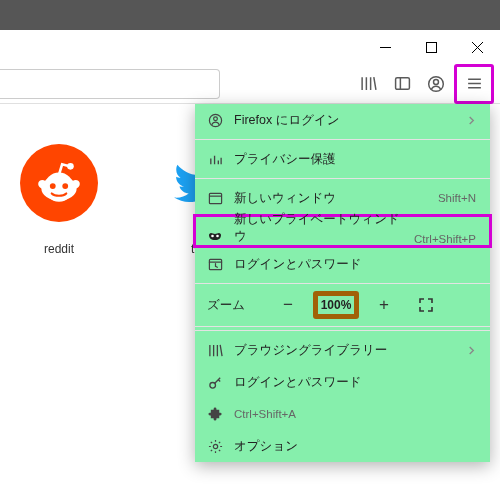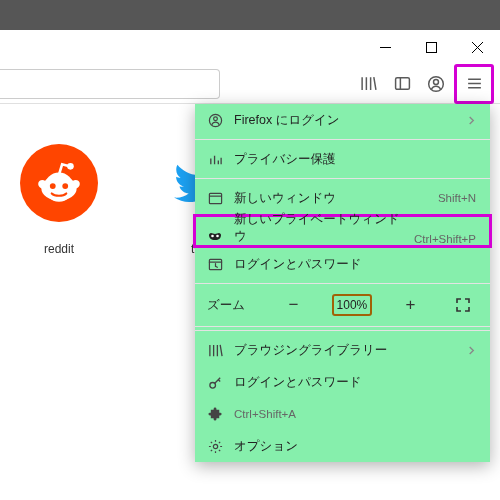--- a/index.html
+++ b/index.html
@@ -18,24 +18,24 @@
 .twitter-bg { background: #fff; }
 .site-label { font-size: 12px; color: #333; }
 .menu { position: absolute; top: 104px; left: 195px; width: 295px; background: #86efac; box-shadow: 0 4px 16px rgba(0,0,0,0.3); font-size: 12.5px; color: #222; }
 .menu-item { display: flex; align-items: center; height: 32px; padding: 0 14px 0 12px; gap: 11px; }
 .menu-item .mi-icon { width: 16px; height: 16px; display: flex; align-items: center; justify-content: center; flex-shrink: 0; }
 .menu-item .mi-label { flex: 1; }
 .menu-item .mi-short { color: #666; font-size: 11.5px; }
 .menu-item .mi-chev { color: #888; }
 .sep { height: 1px; background: #e3e3e3; margin: 3px 0; }
 .highlighted { border: 3px solid #d400d4; margin: 0 -2px; padding: 0 13px 0 11px; height: 34px; align-items: flex-end; }
-.zoom-row, .edit-row { display: flex; align-items: center; height: 36px; padding: 0 12px; gap: 24px; }
+.zoom-row, .edit-row { display: flex; align-items: center; height: 36px; padding: 0 12px; gap: 8px; }
 .zoom-row .zlabel, .edit-row .zlabel { width: 56px; font-size: 12.5px; }
 .zoom-btn { width: 34px; height: 26px; display: flex; align-items: center; justify-content: center; font-size: 17px; color: #333; }
-.zoom-val { width: 46px; text-align: center; font-size: 12px; border: 2px solid #a16207; border-radius: 3px; padding: 2px 0; }
+.zoom-val { width: 46px; text-align: center; font-size: 12px; border: 5px solid #a16207; border-radius: 3px; padding: 2px 0; font-weight: bold; }
 .edit-row .zoom-btn svg { width: 15px; height: 15px; }
 svg { display: block; }
 </style>
 </head>
 <body>
 
 <div class="window">
   <div class="titlebar">
     <div class="win-btn">
         <svg width="11" height="11" viewBox="0 0 11 11">

